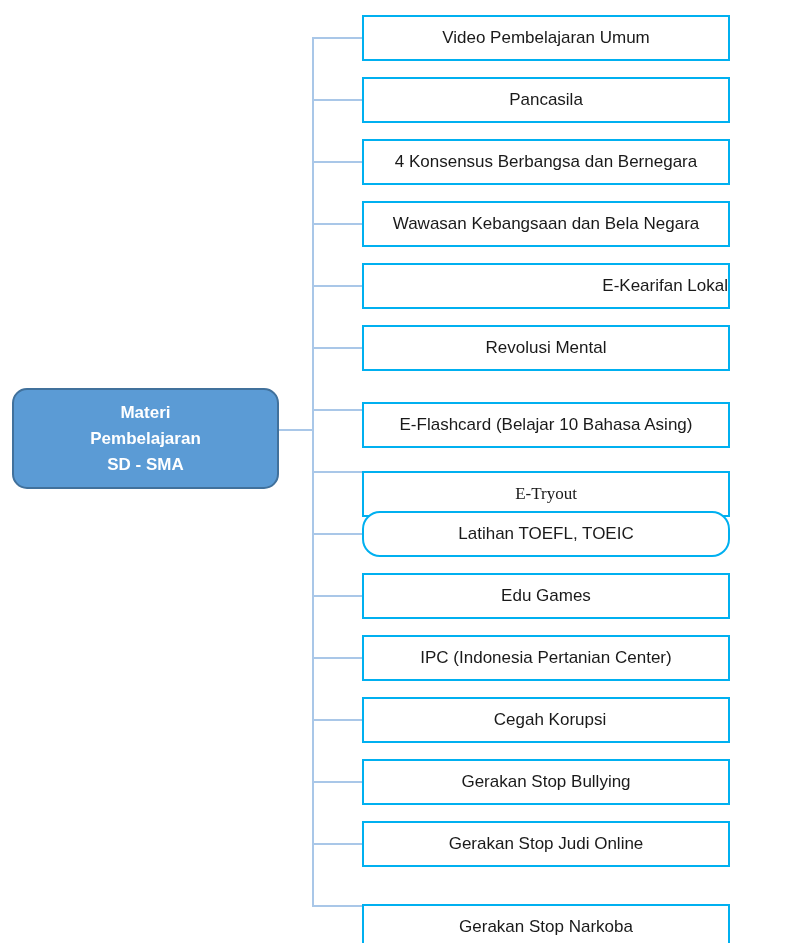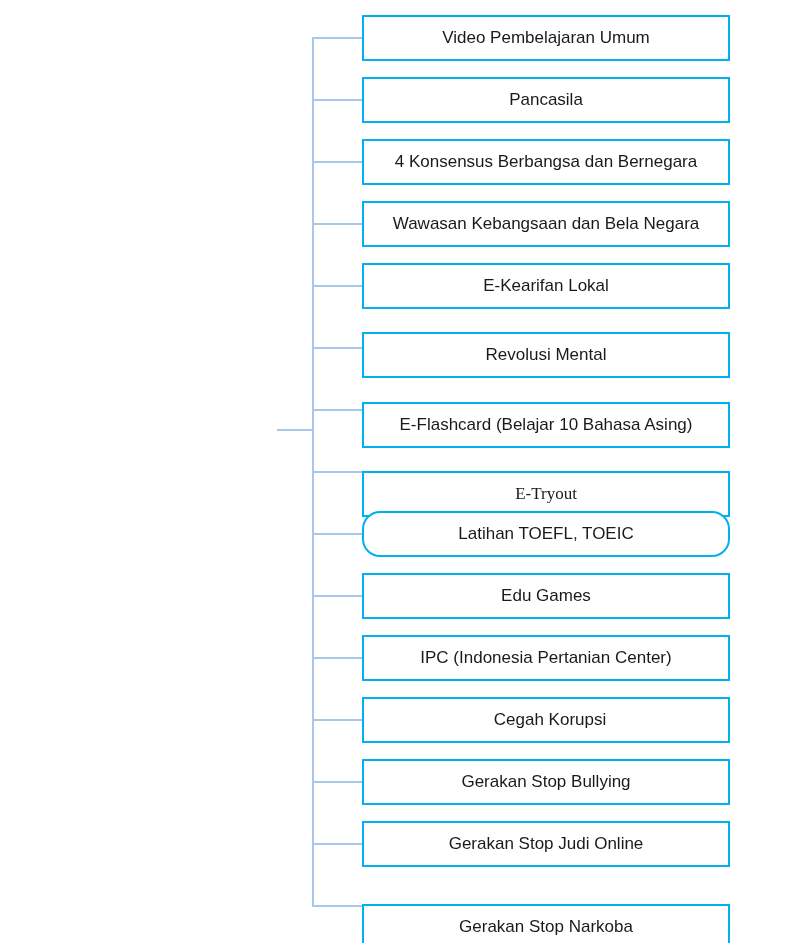--- a/index.html
+++ b/index.html
@@ -74,44 +74,49 @@
   }
 </style>
 </head>
 <body>
 
 <div class="canvas">
 
   <div class="trunk-line"></div>
   <div class="root-connector"></div>
 
+  <div class="root-node">
+    <span>Materi</span>
+    <span>Pembelajaran</span>
+    <span>SD - SMA</span>
+  </div>
 
   <div>
       <div class="branch-line" style="top: 37px;"></div>
     <div class="leaf-node" style="top: 15px;">
       <span class="leaf-label">Video Pembelajaran Umum</span>
     </div>
   <div class="branch-line" style="top: 99px;"></div>
     <div class="leaf-node" style="top: 77px;">
       <span class="leaf-label">Pancasila</span>
     </div>
   <div class="branch-line" style="top: 161px;"></div>
     <div class="leaf-node" style="top: 139px;">
       <span class="leaf-label">4 Konsensus Berbangsa dan Bernegara</span>
     </div>
   <div class="branch-line" style="top: 223px;"></div>
     <div class="leaf-node" style="top: 201px;">
       <span class="leaf-label">Wawasan Kebangsaan dan Bela Negara</span>
     </div>
   <div class="branch-line" style="top: 285px;"></div>
-    <div class="leaf-node" style="top: 263px;">
+    <div class="leaf-node" style="top: 263px; justify-content: flex-end;">
       <span class="leaf-label">E-Kearifan Lokal</span>
     </div>
   <div class="branch-line" style="top: 347px;"></div>
-    <div class="leaf-node" style="top: 332px; align-items: center;">
+    <div class="leaf-node" style="top: 325px; align-items: center;">
       <span class="leaf-label">Revolusi Mental</span>
     </div>
   <div class="branch-line" style="top: 409px;"></div>
     <div class="leaf-node" style="top: 402px;">
       <span class="leaf-label">E-Flashcard (Belajar 10 Bahasa Asing)</span>
     </div>
   <div class="branch-line" style="top: 471px;"></div>
     <div class="leaf-node" style="top: 471px; font-family: Liberation Serif, serif;">
       <span class="leaf-label">E-Tryout</span>
     </div>

